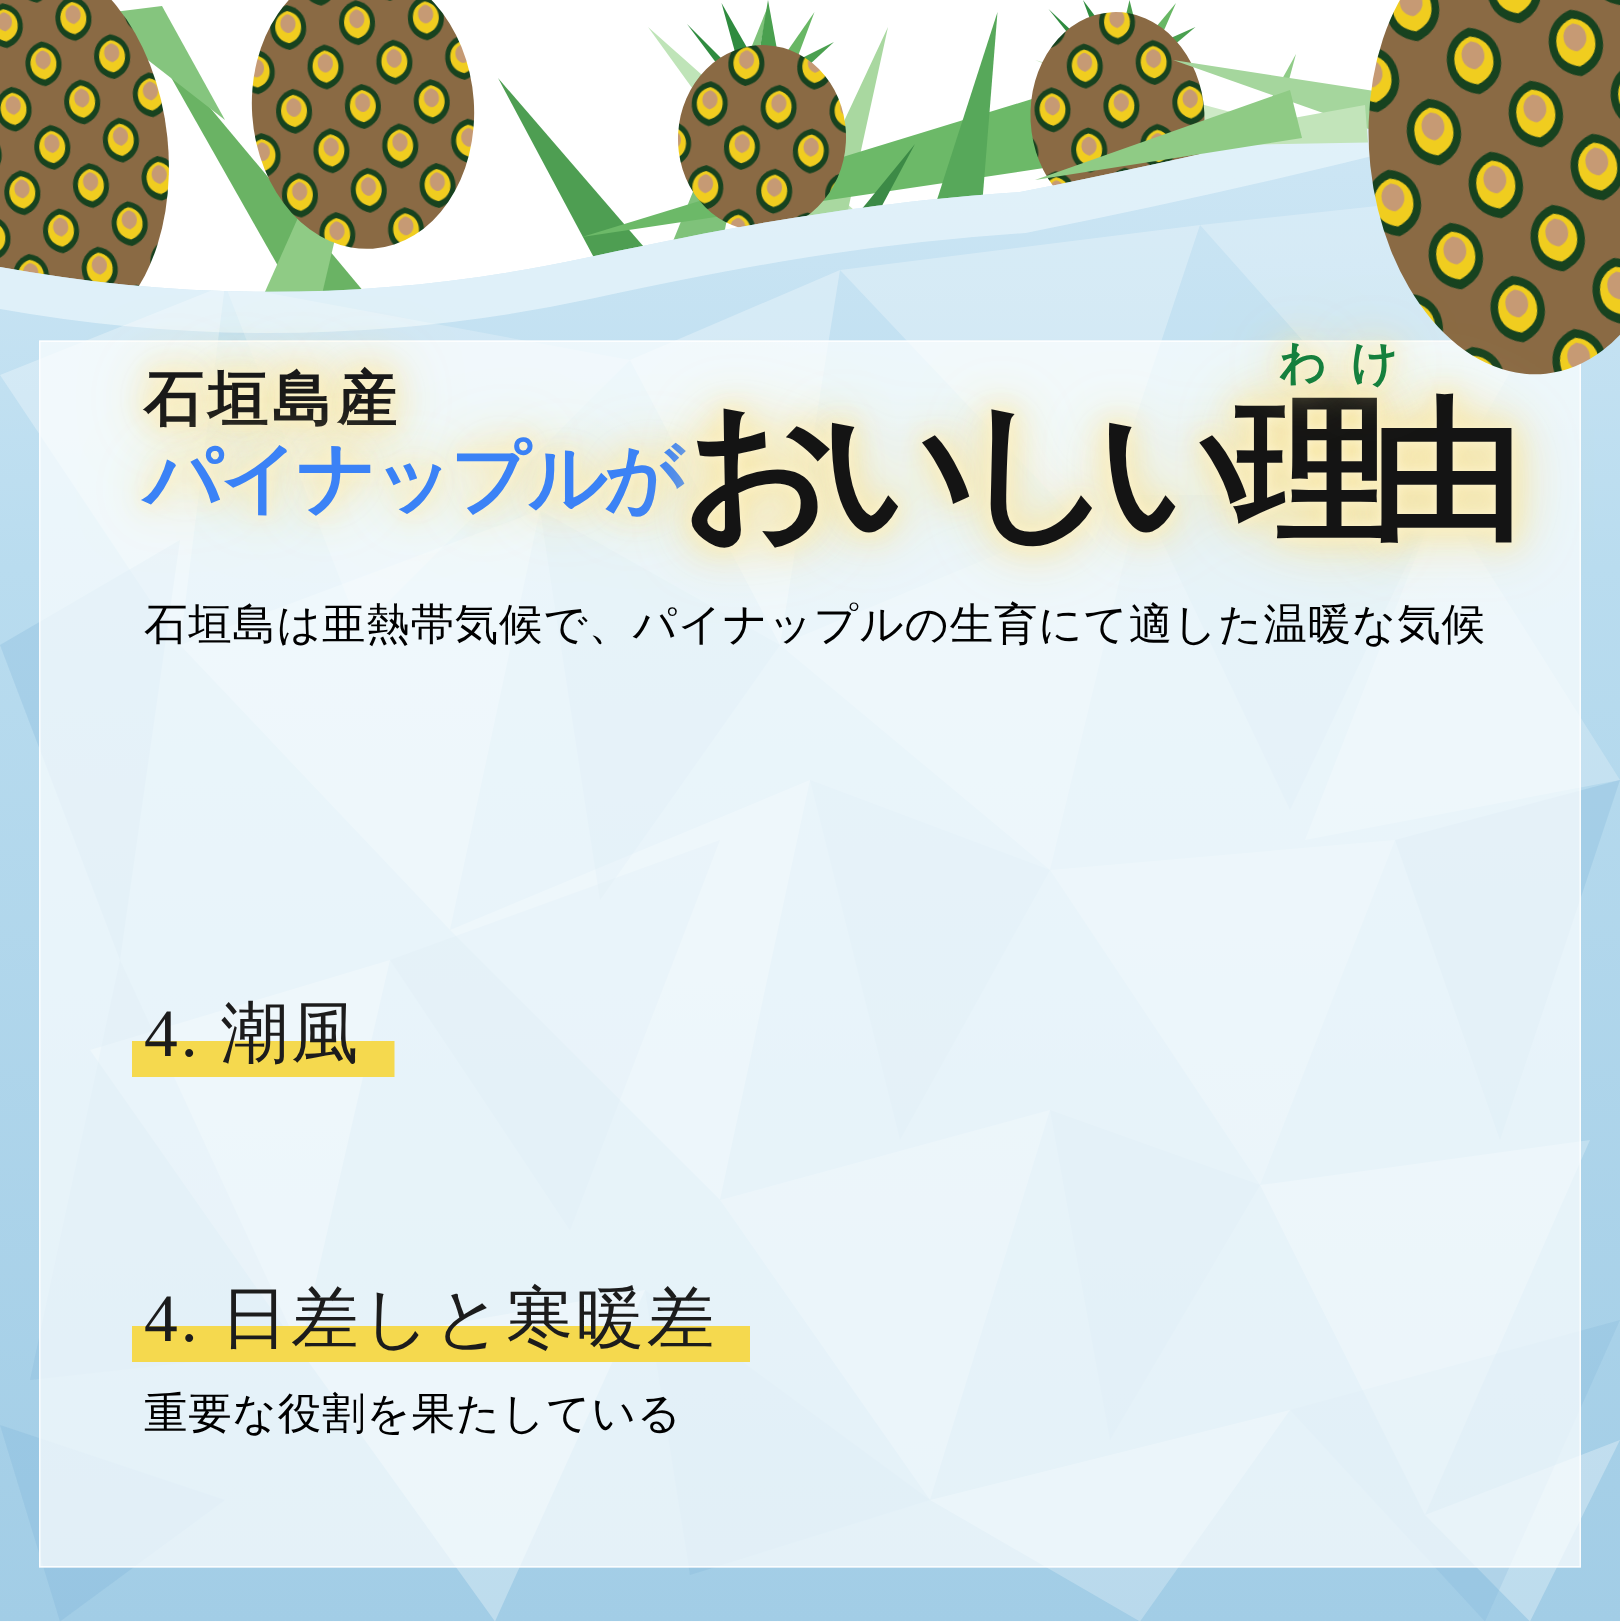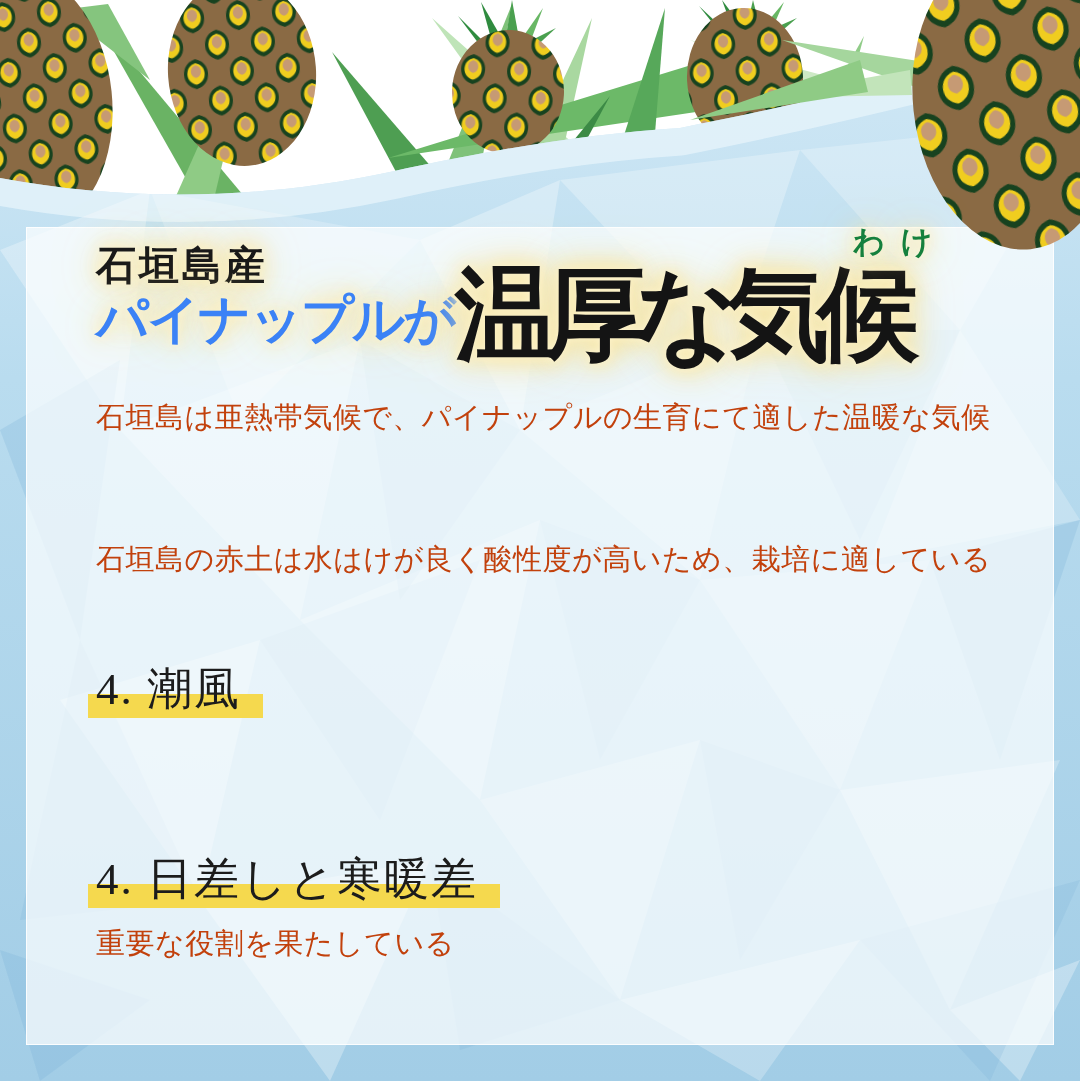--- a/index.html
+++ b/index.html
@@ -53,21 +53,21 @@
     margin:0;font-family:var(--serif);font-weight:500;font-size:45px;
     line-height:54px;color:#1c1c1c;letter-spacing:2px;white-space:nowrap;
   }
   .hl{
     background:linear-gradient(to bottom,transparent 55%,#f5d94e 55%);
     padding:0 22px 4px 8px;margin-left:-8px;
   }
   .sec-body{margin:12px 0 0 0;}
   .sec-line{
     margin:0;font-family:var(--sans);font-weight:500;font-size:29px;
-    line-height:50px;color:#c2410c;letter-spacing:0.5px;white-space:nowrap;
+    line-height:50px;color:#000000;letter-spacing:0.5px;white-space:nowrap;
   }
   .sec1{top:380px;} .sec2{top:522px;} .sec3{top:662px;} .sec4{top:852px;}
 </style>
 </head>
 <body>
 
 <div class="canvas">
 
   <svg class="bg-svg" width="1080" height="1081" viewBox="0 0 1080 1081">
     <defs>
@@ -204,36 +204,32 @@
       </pattern>
     </defs>
     <ellipse cx="1015" cy="100" rx="102" ry="150" fill="url(#pinBig)" transform="rotate(-6 1015 100)"></ellipse>
   </svg>
 
   <div class="content">
 
     <header>
       <div class="t-kicker glow">石垣島産</div>
       <div class="t-mid glow">パイナップルが</div>
-      <div class="t-big glow">温厚な気候</div>
+      <div class="t-big glow">おいしい理由</div>
       <div class="t-ruby glow">わけ</div>
     </header>
 
     <section class="sec sec1">
       <div class="sec-body">
         <p class="sec-line">石垣島は亜熱帯気候で、パイナップルの生育にて適した温暖な気候</p>
         <p class="sec-line"></p>
       </div>
     </section>
 
     <section class="sec sec2">
-      <div class="sec-body">
-        <p class="sec-line">石垣島の赤土は水はけが良く酸性度が高いため、栽培に適している</p>
-        <p class="sec-line"></p>
-      </div>
     </section>
 
     <section class="sec sec3">
       <h2 class="sec-head"><span class="hl">4. 潮風</span></h2>
     </section>
 
     <section class="sec sec4">
       <h2 class="sec-head"><span class="hl">4. 日差しと寒暖差</span></h2>
       <div class="sec-body">
         <p class="sec-line">重要な役割を果たしている</p>

